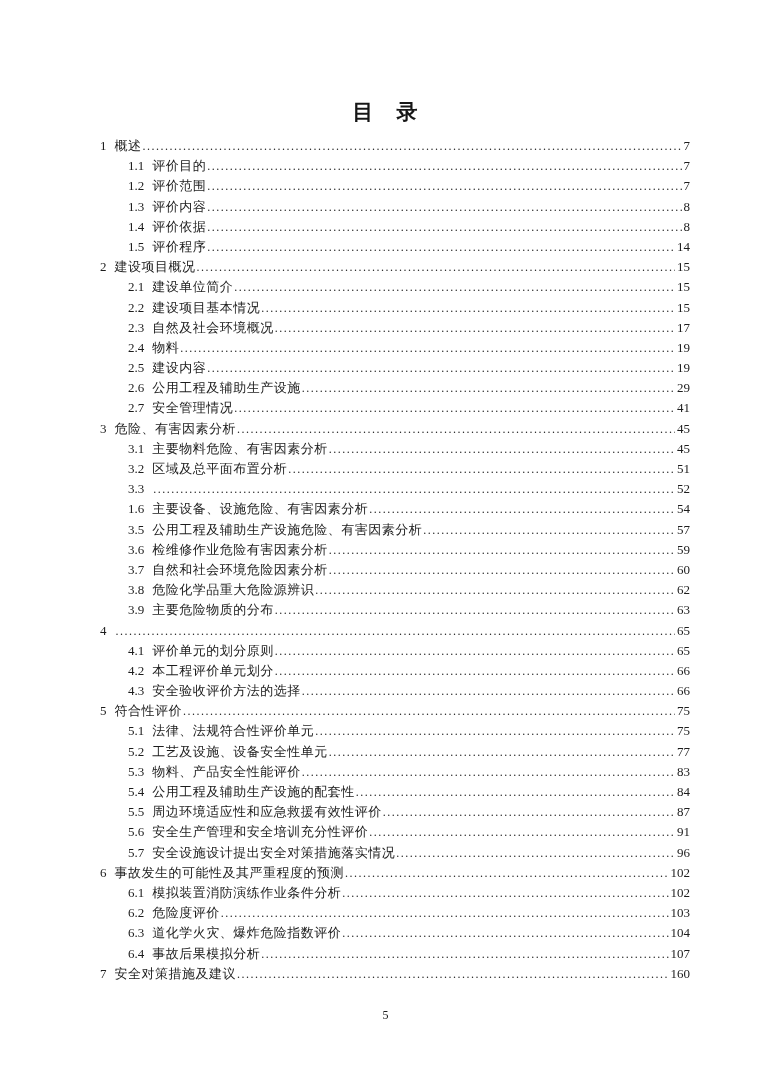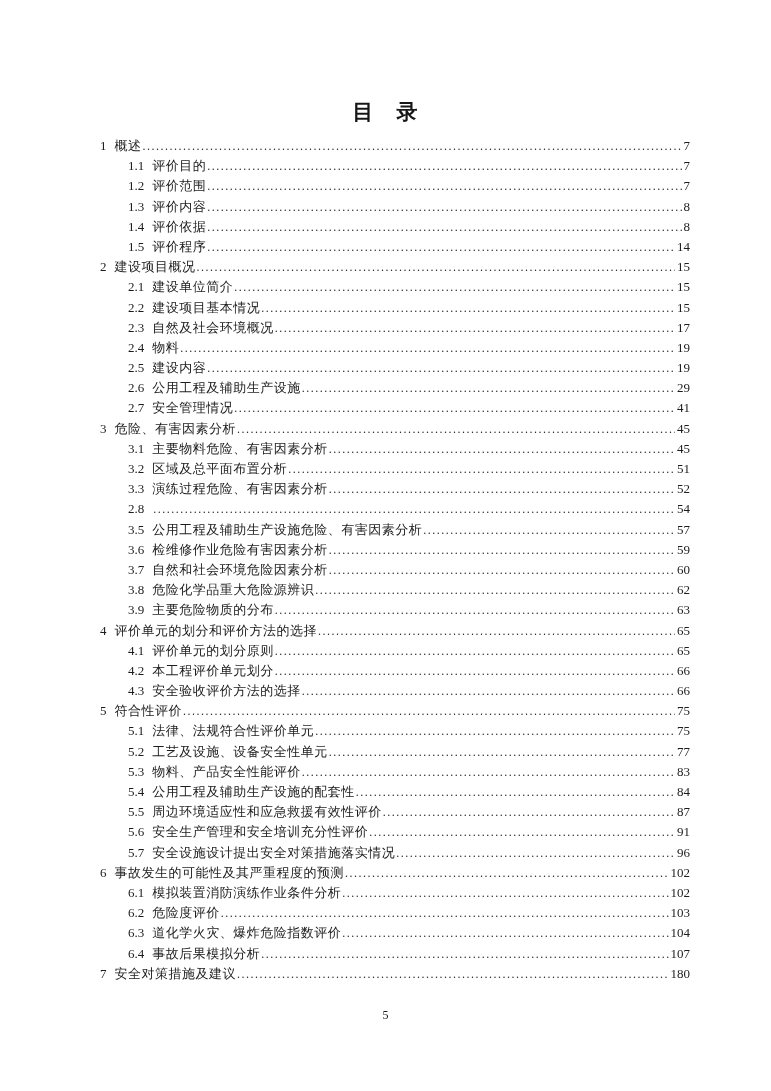--- a/index.html
+++ b/index.html
@@ -180,26 +180,26 @@
       <span class="toc-page">45</span>
     </div>
       <div class="toc-row lvl2">
       <span class="toc-num">3.2</span>
       <span class="toc-title">区域及总平面布置分析</span>
       <span class="toc-leader">............................................................................................................................................................................................................................................................................................................</span>
       <span class="toc-page">51</span>
     </div>
       <div class="toc-row lvl2">
       <span class="toc-num">3.3</span>
-      <span class="toc-title">演练过程危险、有害因素分析</span>
       <span class="toc-leader">............................................................................................................................................................................................................................................................................................................</span>
       <span class="toc-page">52</span>
     </div>
       <div class="toc-row lvl2">
-      <span class="toc-num">2.8</span>
+      <span class="toc-num">1.6</span>
+      <span class="toc-title">主要设备、设施危险、有害因素分析</span>
       <span class="toc-leader">............................................................................................................................................................................................................................................................................................................</span>
       <span class="toc-page">54</span>
     </div>
       <div class="toc-row lvl2">
       <span class="toc-num">3.5</span>
       <span class="toc-title">公用工程及辅助生产设施危险、有害因素分析</span>
       <span class="toc-leader">............................................................................................................................................................................................................................................................................................................</span>
       <span class="toc-page">57</span>
     </div>
       <div class="toc-row lvl2">
@@ -221,21 +221,20 @@
       <span class="toc-page">62</span>
     </div>
       <div class="toc-row lvl2">
       <span class="toc-num">3.9</span>
       <span class="toc-title">主要危险物质的分布</span>
       <span class="toc-leader">............................................................................................................................................................................................................................................................................................................</span>
       <span class="toc-page">63</span>
     </div>
       <div class="toc-row lvl1">
       <span class="toc-num">4</span>
-      <span class="toc-title">评价单元的划分和评价方法的选择</span>
       <span class="toc-leader">............................................................................................................................................................................................................................................................................................................</span>
       <span class="toc-page">65</span>
     </div>
       <div class="toc-row lvl2">
       <span class="toc-num">4.1</span>
       <span class="toc-title">评价单元的划分原则</span>
       <span class="toc-leader">............................................................................................................................................................................................................................................................................................................</span>
       <span class="toc-page">65</span>
     </div>
       <div class="toc-row lvl2">
@@ -325,19 +324,19 @@
       <div class="toc-row lvl2">
       <span class="toc-num">6.4</span>
       <span class="toc-title">事故后果模拟分析</span>
       <span class="toc-leader">............................................................................................................................................................................................................................................................................................................</span>
       <span class="toc-page">107</span>
     </div>
       <div class="toc-row lvl1">
       <span class="toc-num">7</span>
       <span class="toc-title">安全对策措施及建议</span>
       <span class="toc-leader">............................................................................................................................................................................................................................................................................................................</span>
-      <span class="toc-page">180</span>
+      <span class="toc-page">160</span>
     </div>
     </div>
 
   <div class="footer-page-number">5</div>
 
 </div>
 
 </body></html>

